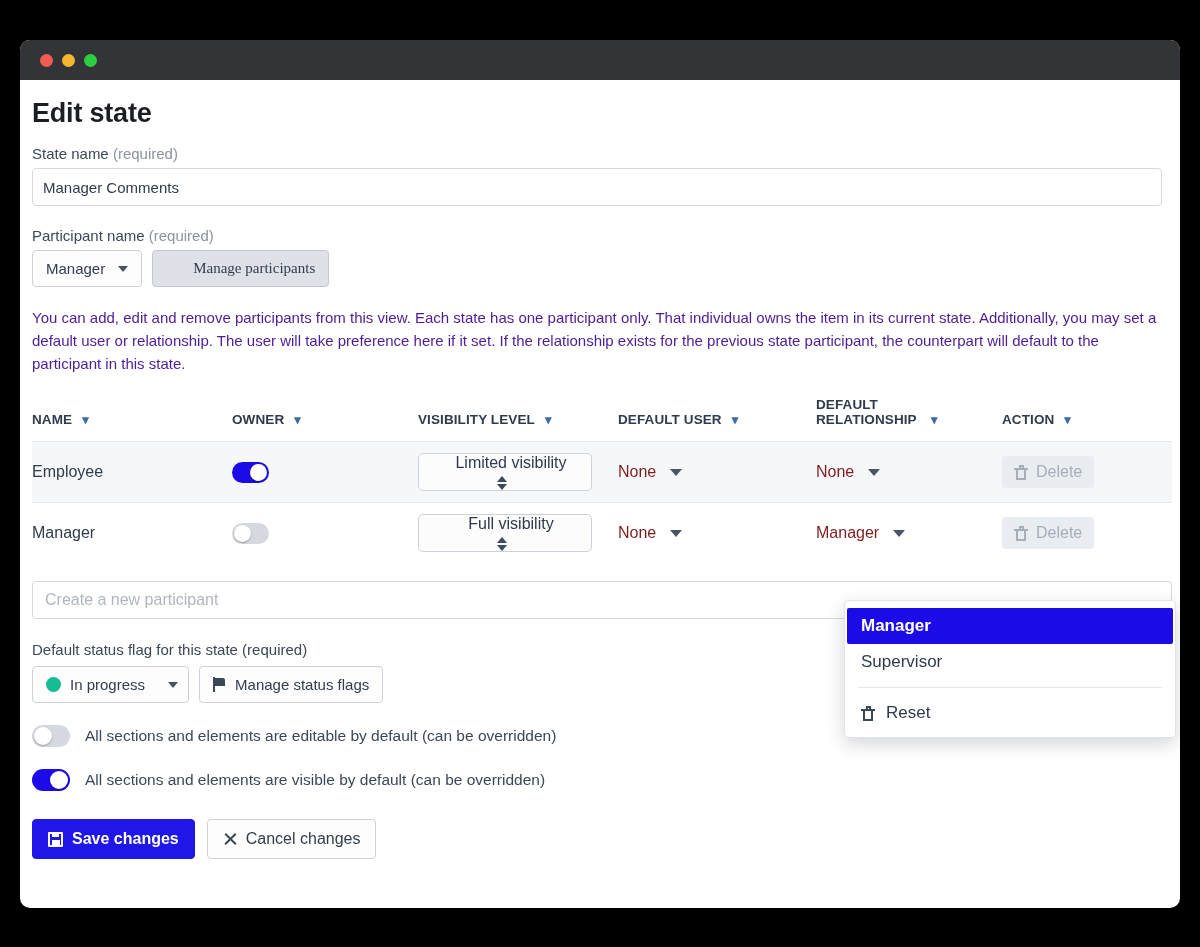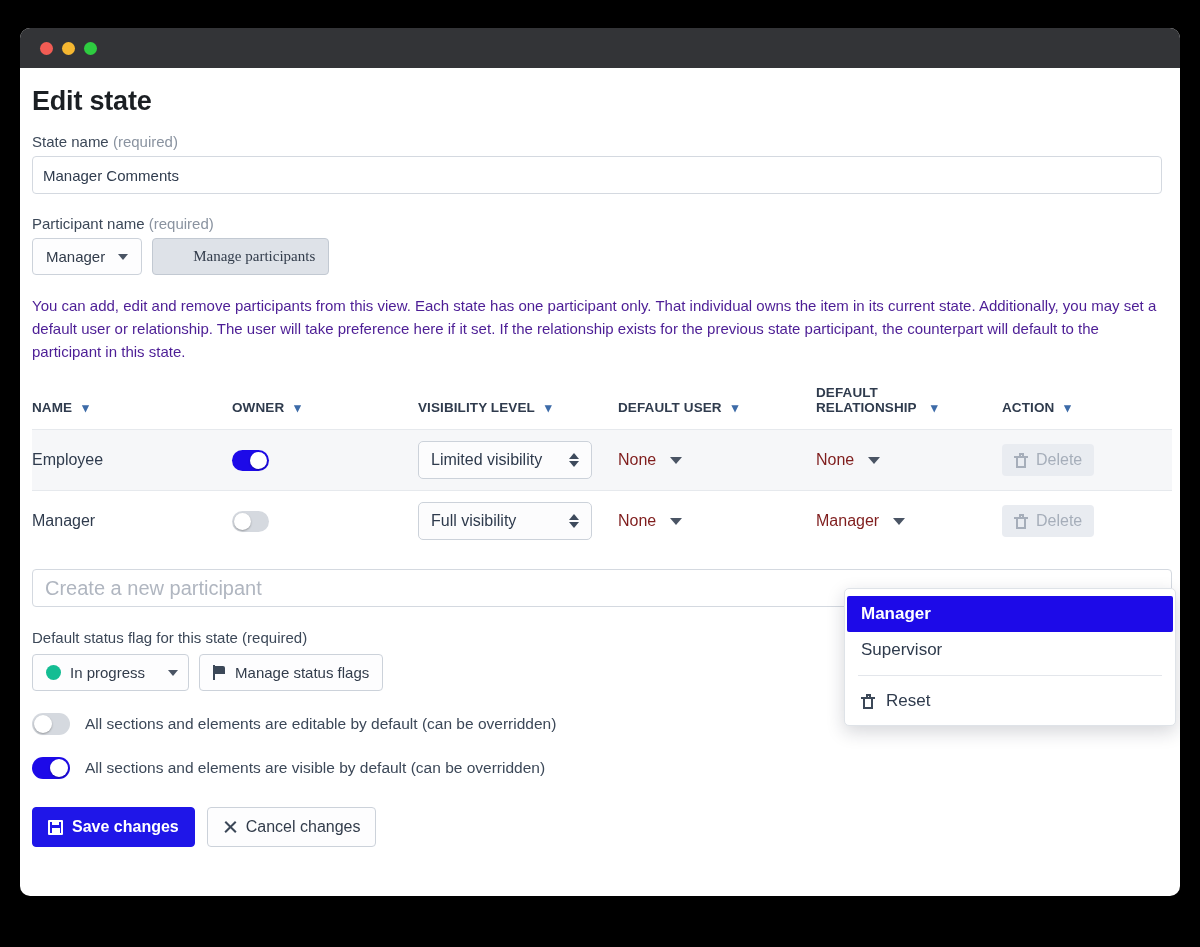--- a/index.html
+++ b/index.html
@@ -18,21 +18,21 @@
     position: relative;
     width: 1200px;
     height: 947px;
     background: #000;
     overflow: hidden;
   }
 
   .window {
     position: absolute;
     left: 20px;
-    top: 28px;
+    top: 40px;
     width: 1160px;
     height: 868px;
     background: #ffffff;
     border-radius: 10px;
     overflow: hidden;
     box-shadow: 0 0 0 1px rgba(0,0,0,0.2);
   }
 
   .titlebar {
     height: 40px;
@@ -210,20 +210,21 @@
     width: 174px;
     height: 38px;
     border: 1px solid #ccd2da;
     border-radius: 5px;
     background: #fcfcfd;
     position: relative;
     display: flex;
     align-items: center;
     cursor: pointer;
     overflow: hidden;
+    flex-direction: column;
   }
   .nselect .val {
     font-size: 16px;
     color: #2f3b4d;
     padding-left: 12px;
     white-space: nowrap;
     overflow: hidden;
     flex: 1;
   }
   .nselect .updown {
@@ -307,21 +308,21 @@
   }
 
   .create-input {
     box-sizing: border-box;
     width: 1140px;
     height: 38px;
     border: 1px solid #d4d9e0;
     border-radius: 4px;
     background: #fff;
     font-family: "Liberation Sans", sans-serif;
-    font-size: 20px;
+    font-size: 16px;
     color: #2f3b4d;
     padding: 8px 12px;
     outline: none;
     margin-top: 18px;
   }
   .create-input::placeholder { color: #b0b6c0; }
 
   .section-label {
     font-size: 15px;
     color: #3c4858;

